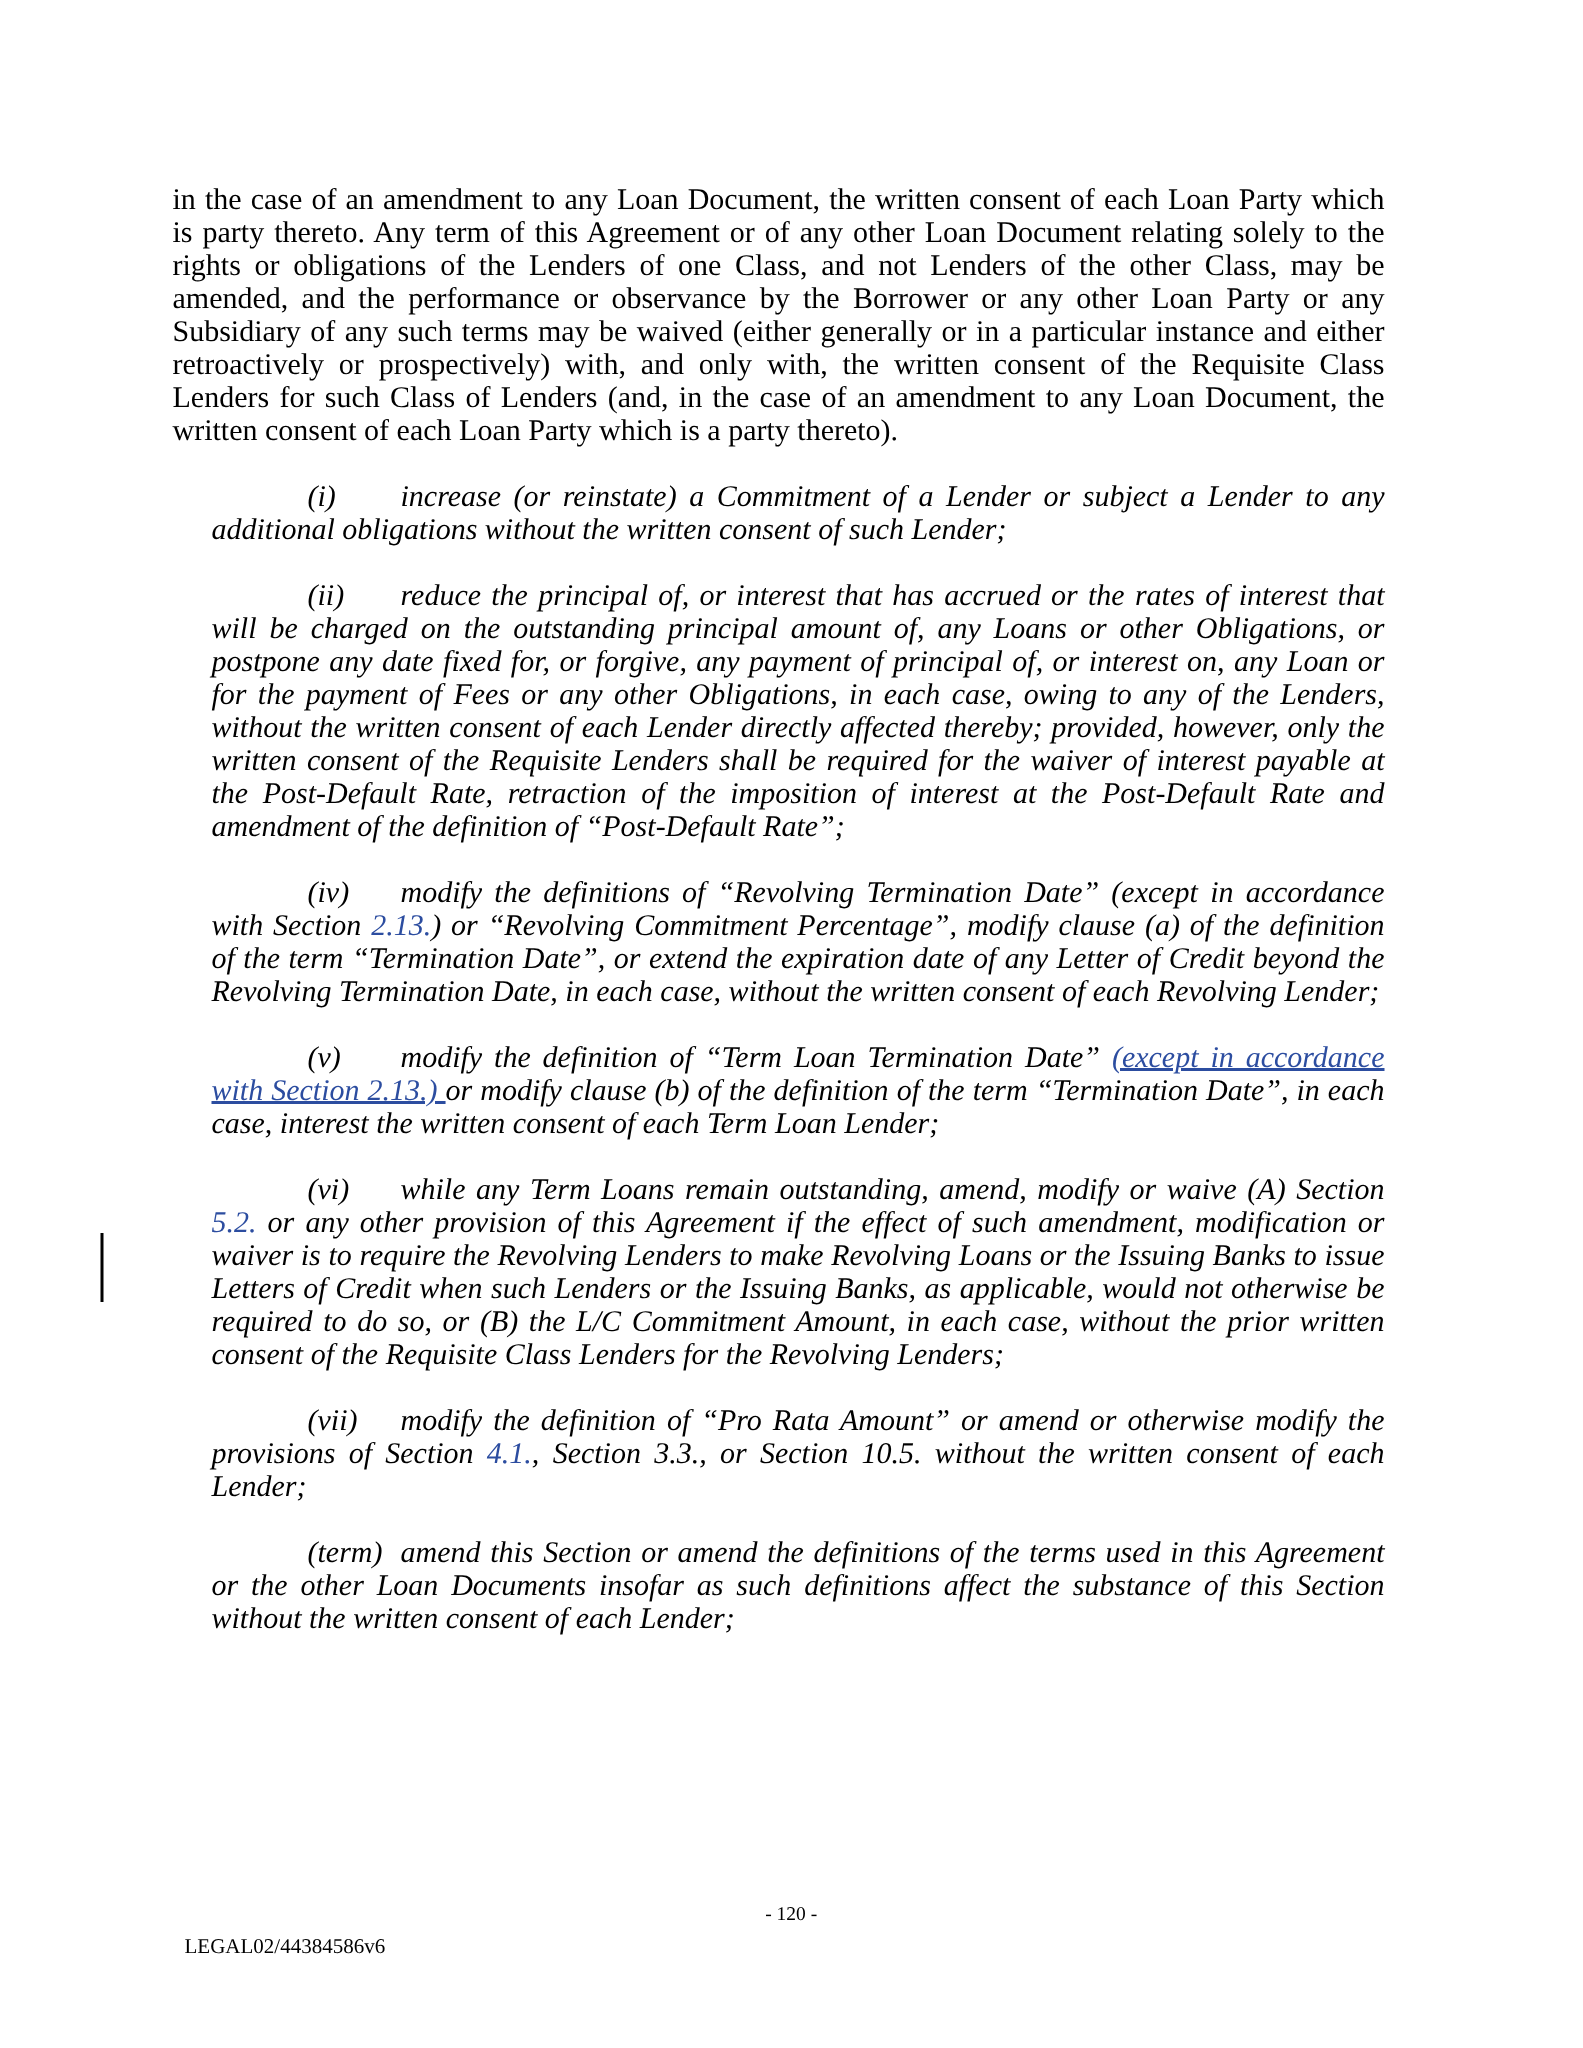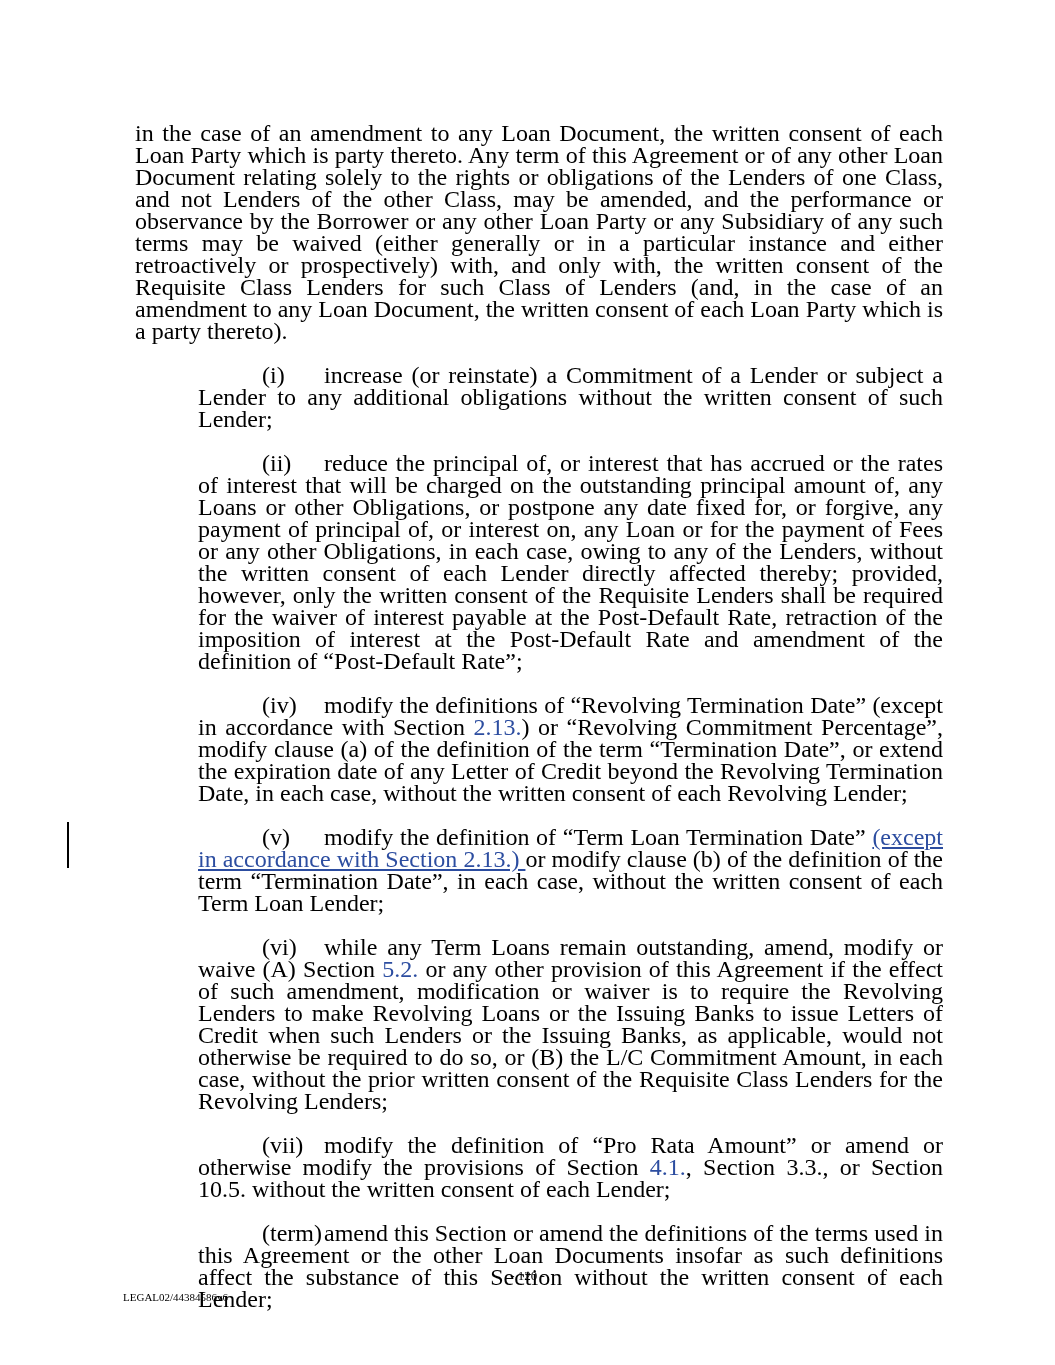--- a/index.html
+++ b/index.html
@@ -8,29 +8,29 @@
     width: 1055px;
     height: 1365px;
     position: relative;
     font-family: "Liberation Serif", serif;
     color: #000000;
     overflow: hidden;
   }
   .page { position: absolute; inset: 0; background: #ffffff; }
   .content {
     position: absolute;
-    left: 135px;
+    left: 115px;
     top: 122px;
     width: 808px;
-    font-size: 24px;
+    font-size: 20px;
     line-height: 22px;
     text-align: justify;
   }
   p.para { margin-bottom: 22px; }
-  p.sub  { margin-left: 63px; }
+  p.sub  { margin-left: 26px; font-style: italic; }
   .lbl { display: inline-block; vertical-align: baseline; }
   .lbl-b { margin-left: 63px; width: 64px; }
   .lbl-clause { margin-left: 64px; width: 62px; }
   .u   { text-decoration: underline; }
   .link { color: var(--link, #2c4da0); }
   .ins  { color: var(--link, #2c4da0); text-decoration: underline; }
   .change-bar {
     position: absolute;
     left: 67px;
     top: 822px;
@@ -43,21 +43,21 @@
     left: 0;
     right: 0;
     top: 1268px;
     text-align: center;
     font-size: 13px;
   }
   .footer-id {
     position: absolute;
     left: 123px;
     top: 1291px;
-    font-size: 11px;
+    font-size: 14px;
     text-align: right;
   }
 </style>
 </head>
 <body>
 
 <div class="page">
 
   <div class="change-bar"></div>
 
@@ -75,21 +75,21 @@
     <p class="para sub">
       <span class="lbl lbl-clause">(ii)</span><span><span>reduce the principal of, or interest that has accrued or the rates of interest that will be charged on the outstanding principal amount of, any Loans or other Obligations, or postpone any date fixed for, or forgive, any payment of principal of, or interest on, any Loan or for the payment of Fees or any other Obligations, in each case, owing to any of the Lenders, without the written consent of each Lender directly affected thereby; provided, however, only the written consent of the Requisite Lenders shall be required for the waiver of interest payable at the Post-Default Rate, retraction of the imposition of interest at the Post-Default Rate and amendment of the definition of “Post-Default Rate”;</span></span>
     </p>
 
 
     <p class="para sub">
       <span class="lbl lbl-clause">(iv)</span><span><span>modify the definitions of “Revolving Termination Date” (except in accordance with Section </span><span class="link">2.13.</span><span>) or “Revolving Commitment Percentage”, modify clause (a) of the definition of the term “Termination Date”, or extend the expiration date of any Letter of Credit beyond the Revolving Termination Date, in each case, without the written consent of each Revolving Lender;</span></span>
     </p>
 
     <p class="para sub">
-      <span class="lbl lbl-clause">(v)</span><span><span>modify the definition of “Term Loan Termination Date” </span><span class="ins">(except in accordance with Section 2.13.) </span><span>or modify clause (b) of the definition of the term “Termination Date”, in each case, without the written consent of each Term Loan Lender;</span></span>
+      <span class="lbl lbl-clause">(v)</span><span><span>modify the definition of “Term Loan Termination Date” </span><span class="ins">(except in accordance with Section 2.13.) </span><span>or modify clause (b) of the definition of the term “Termination Date”, in each case, interest the written consent of each Term Loan Lender;</span></span>
     </p>
 
     <p class="para sub">
       <span class="lbl lbl-clause">(vi)</span><span><span>while any Term Loans remain outstanding, amend, modify or waive (A) Section </span><span class="link">5.2.</span><span> or any other provision of this Agreement if the effect of such amendment, modification or waiver is to require the Revolving Lenders to make Revolving Loans or the Issuing Banks to issue Letters of Credit when such Lenders or the Issuing Banks, as applicable, would not otherwise be required to do so, or (B) the L/C Commitment Amount, in each case, without the prior written consent of the Requisite Class Lenders for the Revolving Lenders;</span></span>
     </p>
 
     <p class="para sub">
       <span class="lbl lbl-clause">(vii)</span><span><span>modify the definition of “Pro Rata Amount” or amend or otherwise modify the provisions of Section </span><span class="link">4.1.</span><span>, Section 3.3., or Section 10.5. without the written consent of each Lender;</span></span>
     </p>
 

